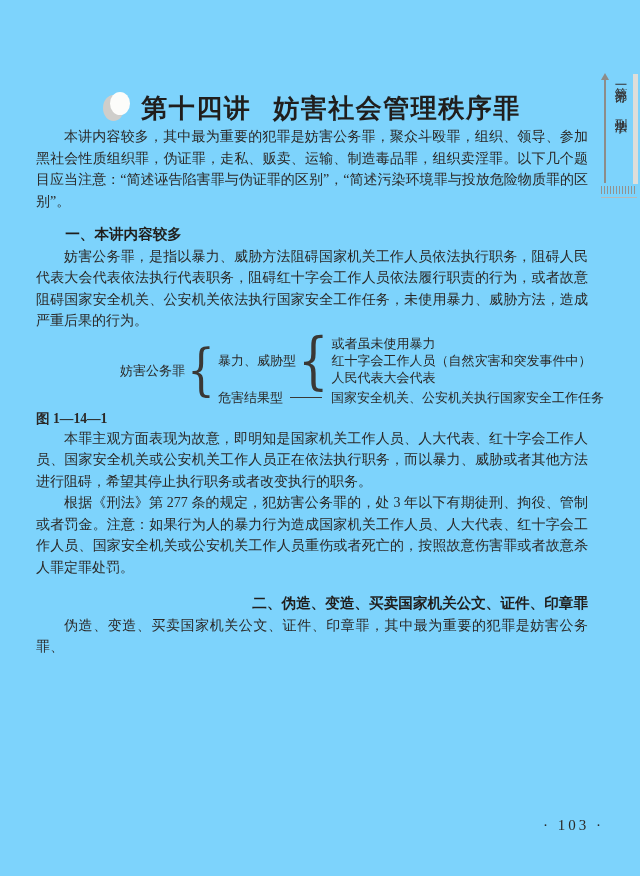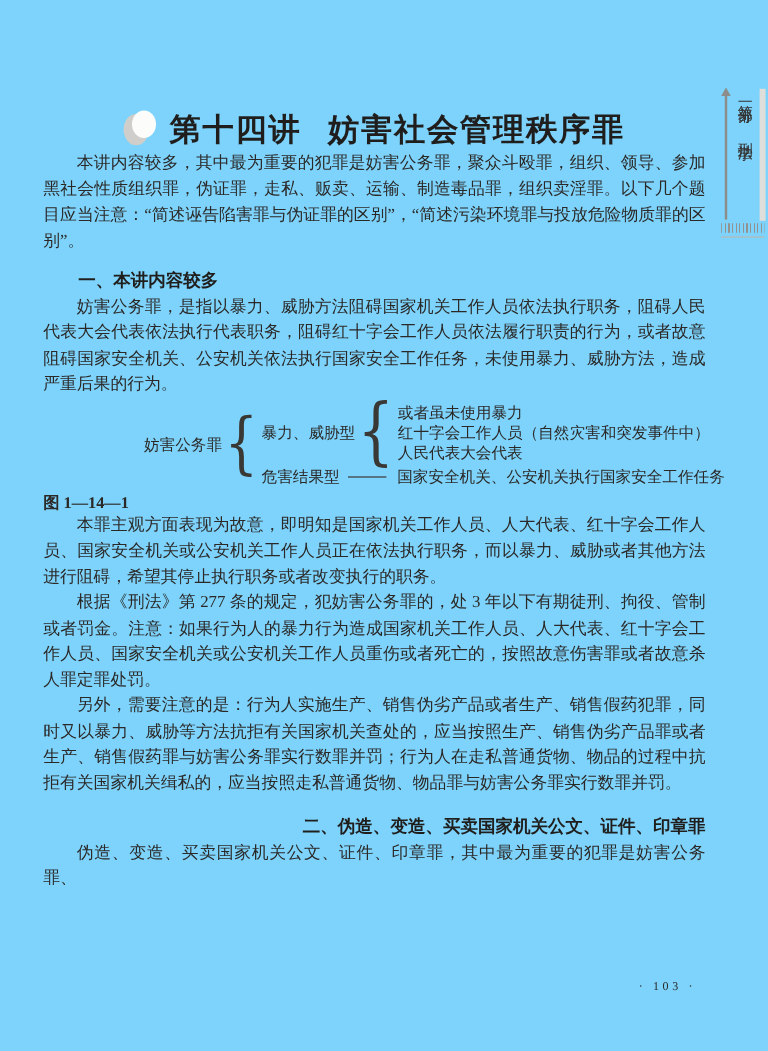--- a/index.html
+++ b/index.html
@@ -49,21 +49,21 @@
   .tab-edge { position:absolute; right:0; top:2px; width:5px; height:110px; background:#dededa; }
   .tab-arrow { position:absolute; left:1px; top:1px; width:8px; height:110px; }
   .tab-arrow .head { position:absolute; left:0; top:0; width:0; height:0; border-left:4px solid transparent; border-right:4px solid transparent; border-bottom:7px solid #8d8c89; }
   .tab-arrow .shaft { position:absolute; left:3px; top:5px; width:1.6px; height:105px; background:#8d8c89; }
   .tab-text { position:absolute; left:12px; top:5px; writing-mode:vertical-rl; text-orientation:upright; font-size:12.5px; letter-spacing:1px; color:#333130; }
   .tab-text .seg2 { margin-top:13px; }
   .tab-hatch { position:absolute; left:1px; top:114px; width:36px; height:8px; background:repeating-linear-gradient(90deg,#93928f 0 1px,transparent 1px 3px); }
   .tab-hatch-line { position:absolute; left:1px; top:125px; width:36px; height:1px; background:#b9b8b4; }
 
   
-  .page-number { position:absolute; top:817px; right:60px; font-size:10px; letter-spacing:3px; color:#2b2927; }
+  .page-number { position:absolute; top:817px; right:36px; font-size:15px; letter-spacing:3px; color:#2b2927; }
 </style>
 </head>
 <body>
 
 <div class="page">
 
   <div class="side-tab">
     <div class="tab-edge"></div>
     <div class="tab-arrow">
       <span class="head"></span>
@@ -109,21 +109,20 @@
             <span class="fig-connector"></span>
             <span class="fig-target">国家安全机关、公安机关执行国家安全工作任务</span>
           </div>
         </div>
       </div>
       <div class="fig-caption">图 1—14—1</div>
     </div>
 
     <p class="para">本罪主观方面表现为故意，即明知是国家机关工作人员、人大代表、红十字会工作人员、国家安全机关或公安机关工作人员正在依法执行职务，而以暴力、威胁或者其他方法进行阻碍，希望其停止执行职务或者改变执行的职务。</p>
     <p class="para">根据《刑法》第 277 条的规定，犯妨害公务罪的，处 3 年以下有期徒刑、拘役、管制或者罚金。注意：如果行为人的暴力行为造成国家机关工作人员、人大代表、红十字会工作人员、国家安全机关或公安机关工作人员重伤或者死亡的，按照故意伤害罪或者故意杀人罪定罪处罚。</p>
-    <p class="para">另外，需要注意的是：行为人实施生产、销售伪劣产品或者生产、销售假药犯罪，同时又以暴力、威胁等方法抗拒有关国家机关查处的，应当按照生产、销售伪劣产品罪或者生产、销售假药罪与妨害公务罪实行数罪并罚；行为人在走私普通货物、物品的过程中抗拒有关国家机关缉私的，应当按照走私普通货物、物品罪与妨害公务罪实行数罪并罚。</p>
 
     <h3 class="heading second">二、伪造、变造、买卖国家机关公文、证件、印章罪</h3>
     <p class="para">伪造、变造、买卖国家机关公文、证件、印章罪，其中最为重要的犯罪是妨害公务罪、</p>
 
   </div>
 
   <div class="page-number">· 103 ·</div>
 
 </div>
 

